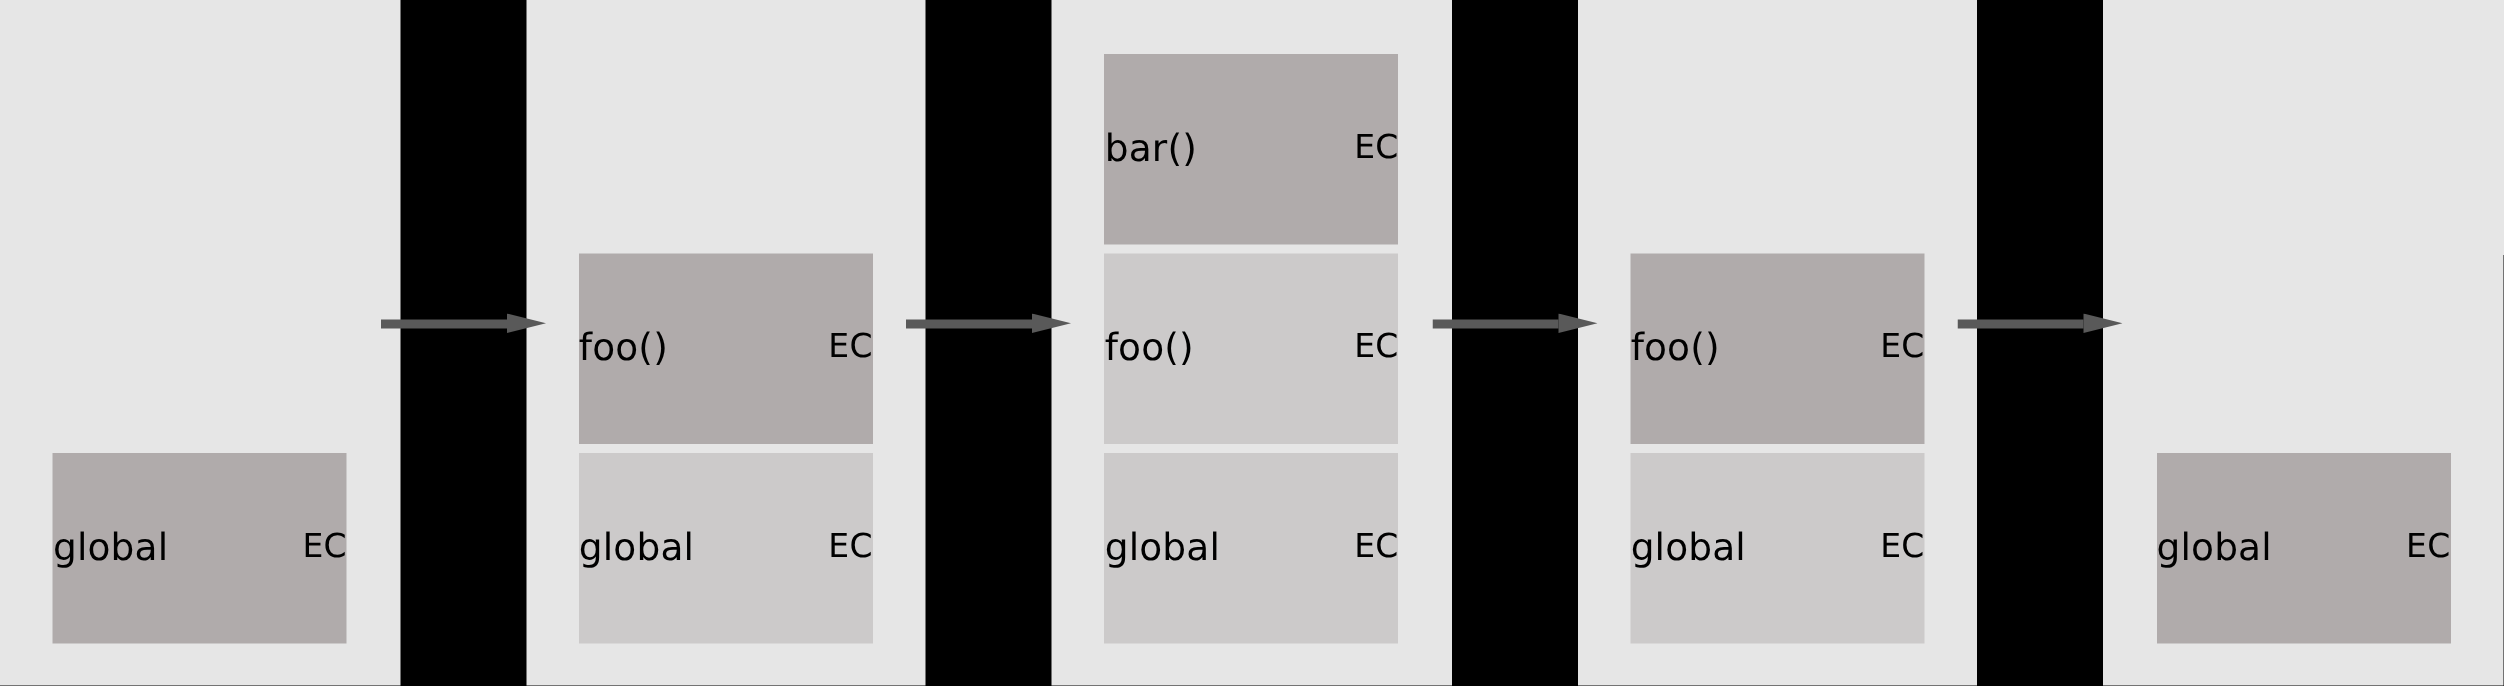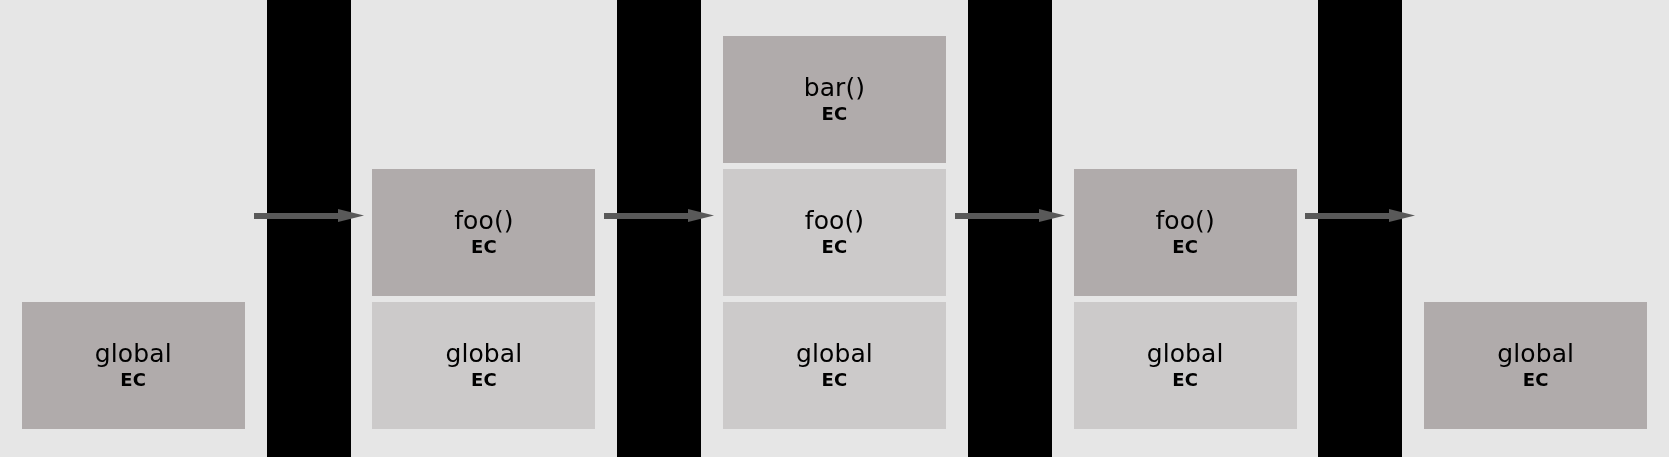--- a/index.html
+++ b/index.html
@@ -31,42 +31,41 @@
     left: 0;
     right: 0;
     bottom: 0;
     display: flex;
     flex-direction: column-reverse;
     align-items: center;
     padding: 0 0 28px 0;
     box-sizing: border-box;
   }
   .frame {
-    width: 223px;
+    width: 196px;
     height: 127px;
     display: flex;
-    flex-direction: column;
     align-items: center;
-    justify-content: center;
+    justify-content: space-between;
     box-sizing: border-box;
     margin-bottom: 0;
     color: #000000;
   }
   .frame + .frame {
     margin-bottom: 6px;
   }
   .frame-fn {
     font-size: 25px;
     font-weight: 400;
     line-height: 1.14;
     letter-spacing: 0.1px;
   }
   .frame-ec {
-    font-size: 18px;
-    font-weight: bold;
+    font-size: 22px;
+    font-weight: normal;
     line-height: 1.2;
     letter-spacing: 0.2px;
   }
   .frame--active { background: #b0abab; }
   .frame--inactive { background: #cccaca; }
 
   .arrow {
     position: absolute;
     height: 12px;
     display: block;

